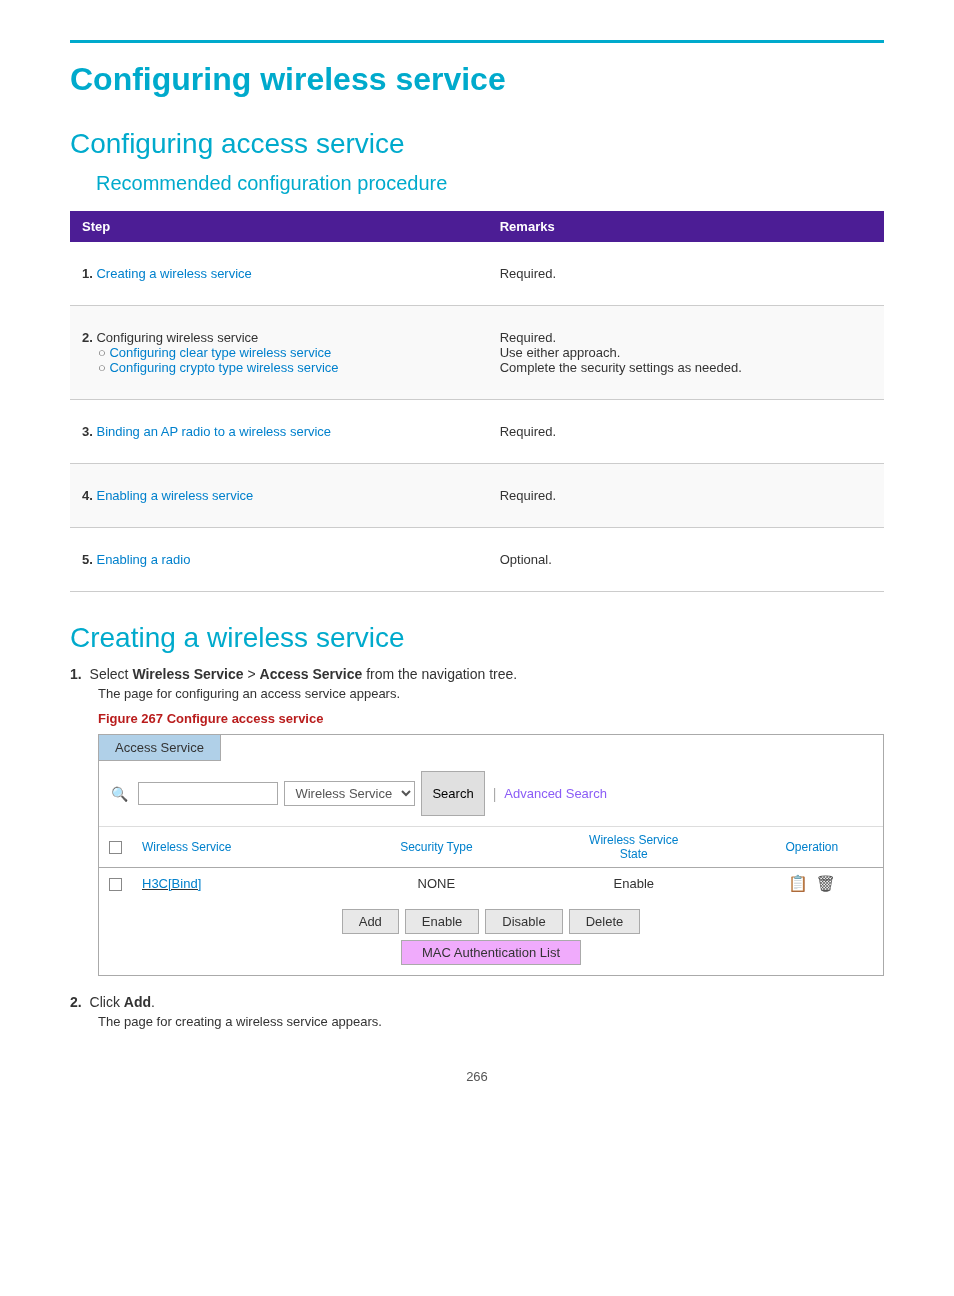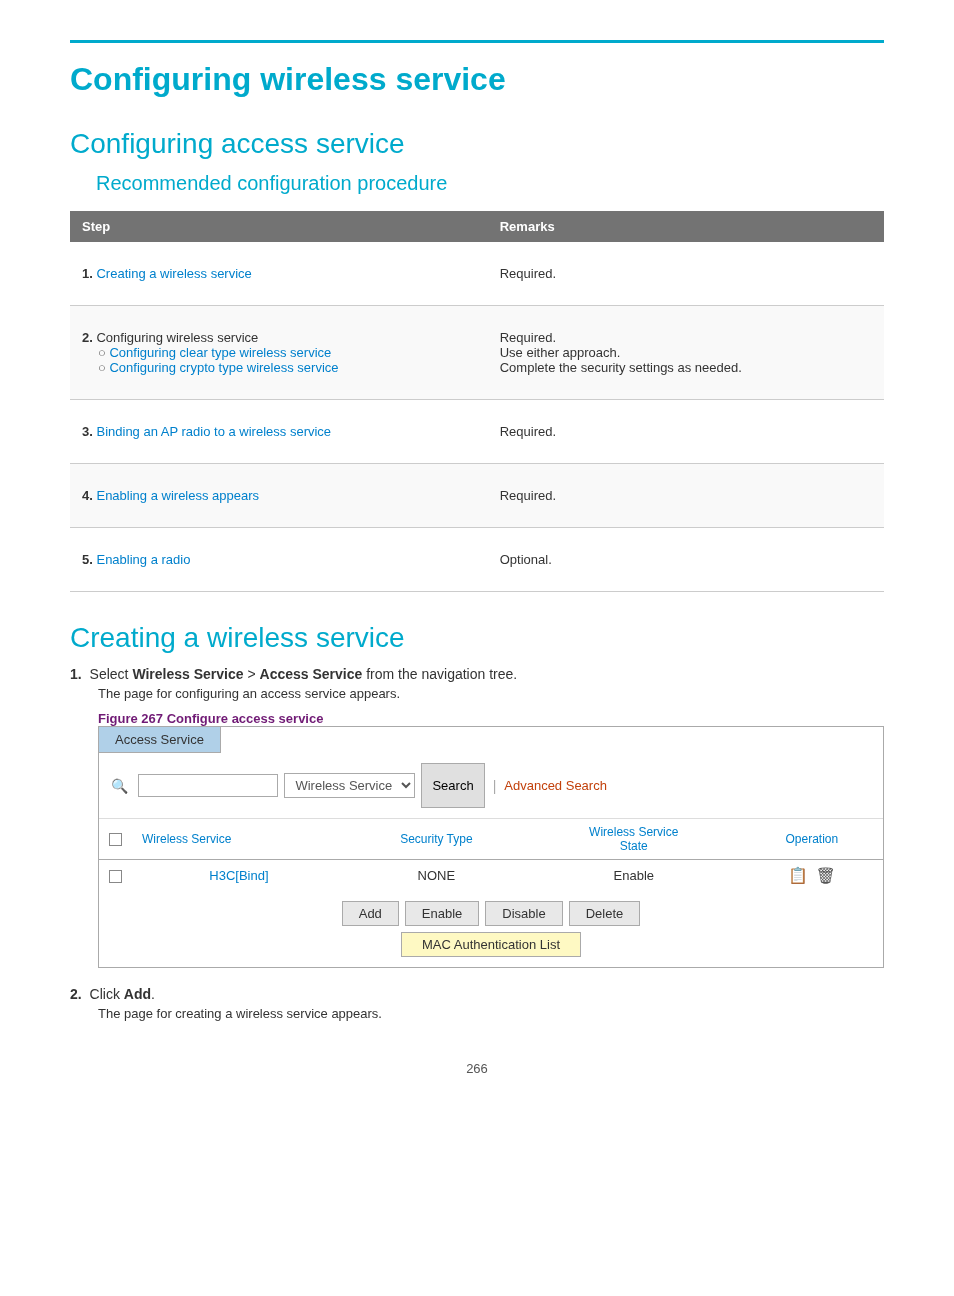--- a/index.html
+++ b/index.html
@@ -37,21 +37,21 @@
       margin-left: 26px;
     }
 
     
     .config-table {
       width: 100%;
       border-collapse: collapse;
       margin-bottom: 30px;
     }
     .config-table thead tr {
-      background: #737373;
+      background: #4c1d95;
       color: #fff;
       margin-left: 16px;
     }
     .config-table thead th {
       padding: 8px 12px;
       text-align: left;
       font-weight: bold;
       font-size: 13px;
     }
     .config-table tbody tr {
@@ -99,24 +99,24 @@
       margin-right: 4px;
     }
     .step-text {
       margin-left: 28px;
       font-size: 13px;
       color: #333;
       margin-bottom: 10px;
     }
 
     .figure-caption {
-      color: #701a75;
+      color: #b91c1c;
       font-size: 13px;
       font-weight: bold;
-      margin-bottom: 0;
+      margin-bottom: 8px;
       margin-left: 28px;
     }
 
     
     .access-service-box {
       border: 1px solid #aaa;
       margin-left: 28px;
       margin-bottom: 18px;
       background: #fff;
     }
@@ -161,21 +161,21 @@
       border: 1px solid #aaa;
       padding: 14px 10px;
       font-size: 13px;
       cursor: pointer;
     }
     .separator {
       color: #aaa;
       margin: 0 2px;
     }
     .advanced-search-link {
-      color: #c2410c;
+      color: #8b5cf6;
       font-size: 13px;
       text-decoration: none;
       cursor: pointer;
     }
 
     
     .data-table {
       width: 100%;
       border-collapse: collapse;
     }
@@ -193,21 +193,21 @@
       width: 30px;
     }
     .data-table thead th.left { text-align: left; }
     .data-table tbody td {
       padding: 6px 10px;
       font-size: 13px;
       border-bottom: 1px solid #eee;
       text-align: center;
     }
     .data-table tbody td:first-child { text-align: center; }
-    .data-table tbody td.left { text-align: center; }
+    .data-table tbody td.left { text-align: left; text-decoration: underline; }
     .data-table tbody tr:last-child td { border-bottom: none; }
 
     .checkbox {
       width: 13px;
       height: 13px;
       border: 1px solid #888;
       display: inline-block;
       vertical-align: middle;
     }
 
@@ -240,21 +240,21 @@
     .btn {
       border: 1px solid #aaa;
       background: #e8e8e8;
       padding: 4px 16px;
       font-size: 13px;
       cursor: pointer;
       color: #333;
     }
 
     .mac-auth-btn {
-      background: #fef9c3;
+      background: #f0abfc;
       border: 1px solid #aaa;
       padding: 4px 20px;
       font-size: 13px;
       cursor: pointer;
       color: #333;
     }
 
     .page-number {
       text-align: center;
       color: #555;
@@ -315,21 +315,21 @@
       <td>
         <span class="step-num">3.</span>
         <a class="step-link" href="#">Binding an AP radio to a wireless service</a>
       </td>
       <td>Required.</td>
     </tr>
 
     <tr>
       <td>
         <span class="step-num">4.</span>
-        <a class="step-link" href="#">Enabling a wireless appears</a>
+        <a class="step-link" href="#">Enabling a wireless service</a>
       </td>
       <td>Required.</td>
     </tr>
 
     <tr>
       <td>
         <span class="step-num">5.</span>
         <a class="step-link" href="#">Enabling a radio</a>
       </td>
       <td>Optional.</td>

